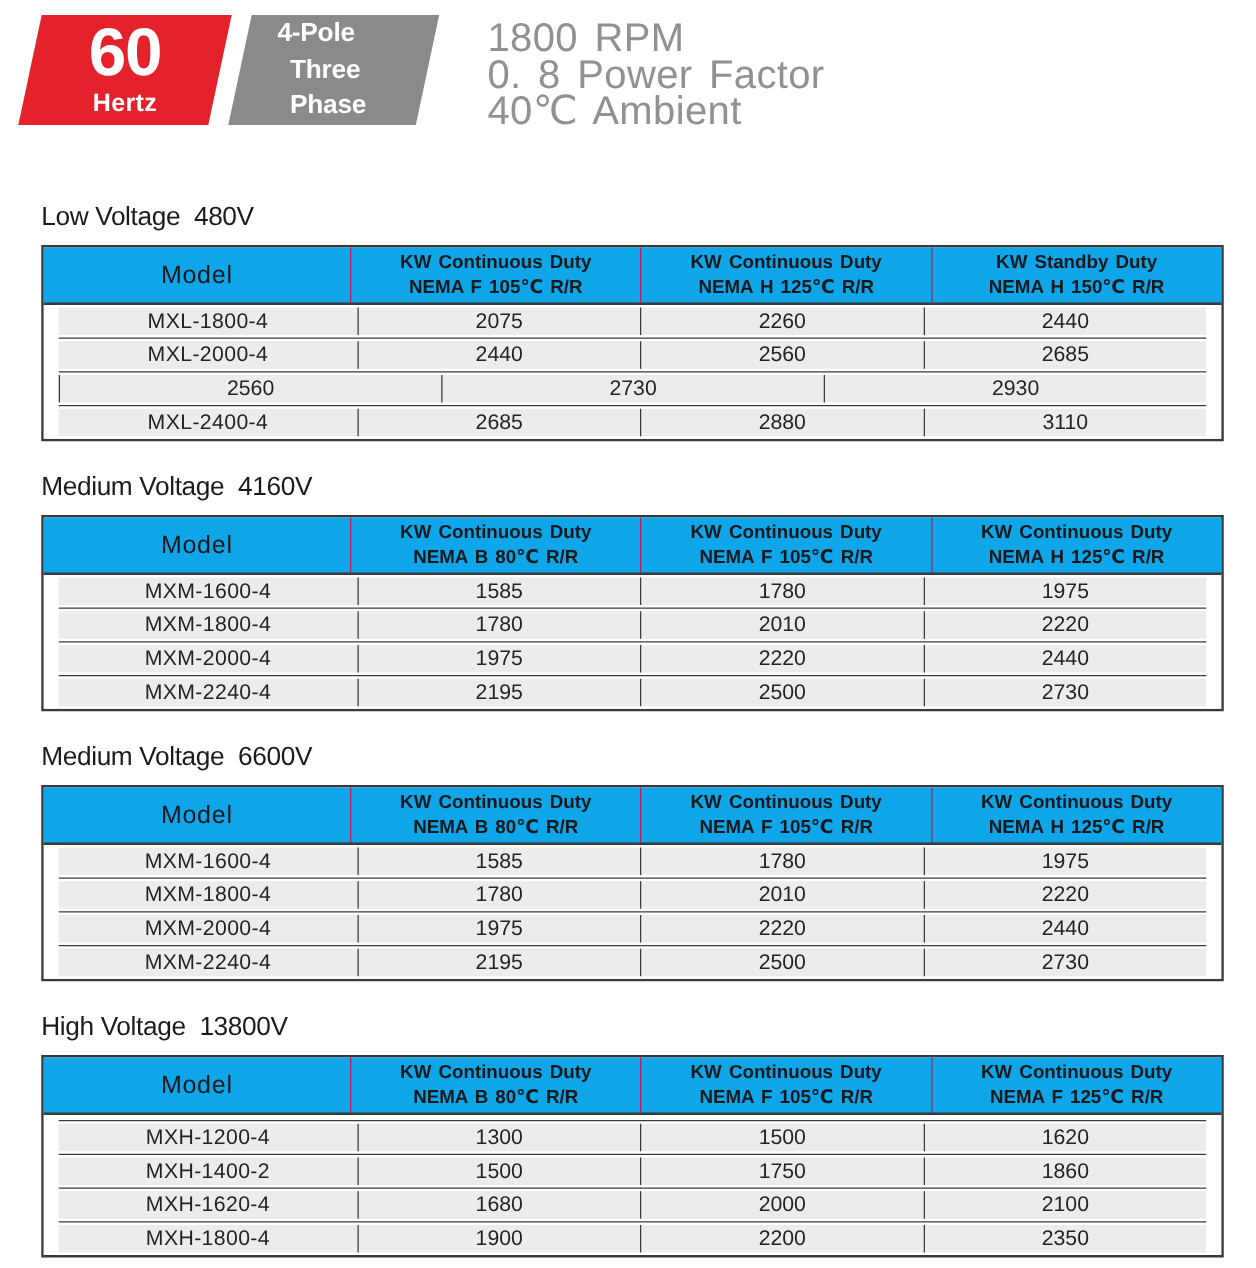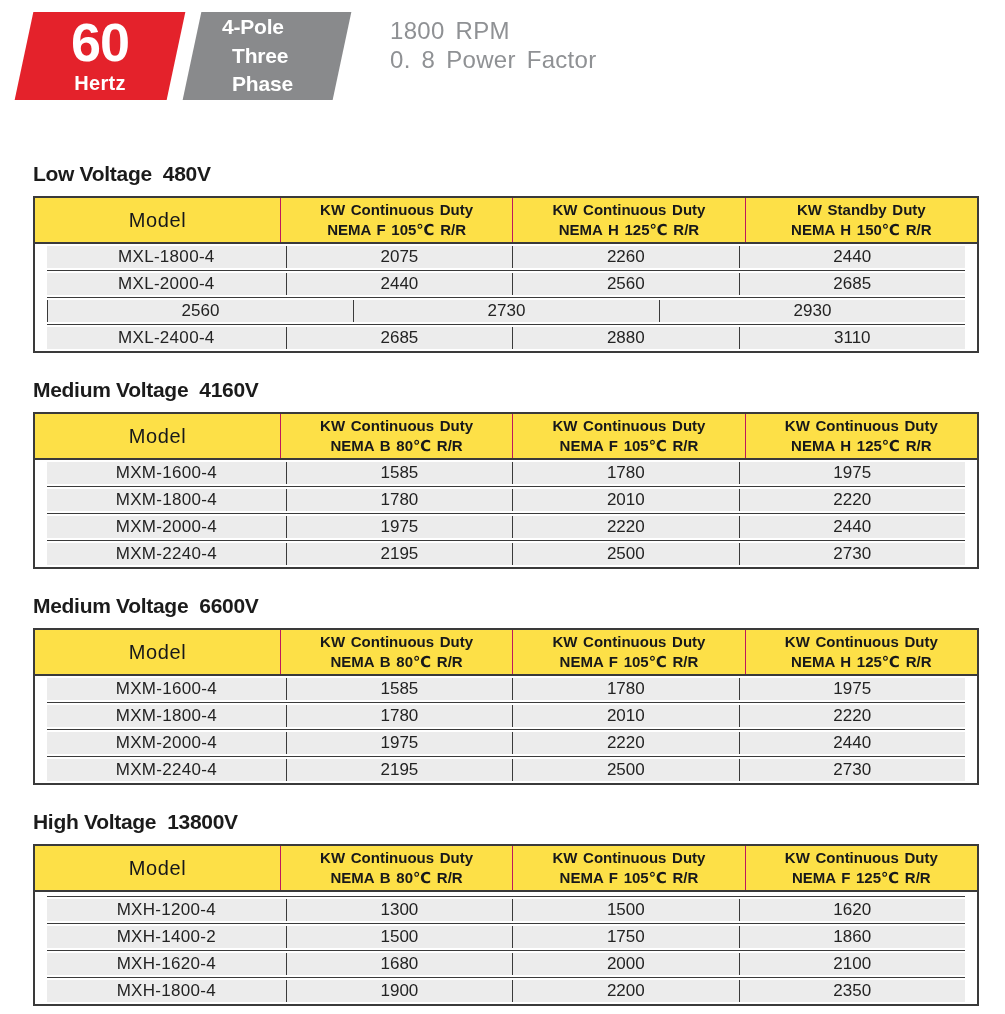--- a/index.html
+++ b/index.html
@@ -19,36 +19,36 @@
     display:flex; flex-direction:column; align-items:center; justify-content:center;
     color:#ffffff;
   }
   .freq-num { font-size:54px; font-weight:bold; line-height:0.95; letter-spacing:-1px; }
   .freq-unit { font-size:20px; font-weight:bold; margin-top:3px; letter-spacing:0.3px; }
   .pole-inner { align-items:flex-start; padding-left:30px; }
   .pole-line { font-size:21px; font-weight:bold; line-height:1.35; letter-spacing:-0.2px; }
   .phase-line { padding-left:10px; }
   .specs {
     position:absolute; left:390px; top:16px;
-    font-size:24px; line-height:29px; color:#8f9194;
+    font-size:32px; line-height:29px; color:#8f9194;
     letter-spacing:0.3px; word-spacing:4px;
   }
   
   main { display:block; }
   .sec-title {
-    margin:25px 0 10px 33px; font-size:21px; font-weight:bold;
+    margin:25px 0 10px 33px; font-size:21px; font-weight:normal;
     color:#1b1b1b; letter-spacing:-0.3px; display:flex; gap:11px;
   }
   section:first-child .sec-title { margin-top:58px; }
   .tbl {
     width:946px; margin-left:33px;
     border:2px solid #3a3a3a; background:#ffffff;
   }
   .thead {
-    display:flex; background:#fde047; height:46px;
+    display:flex; background:#0ea5e9; height:46px;
     border-bottom:2px solid #3a3a3a;
   }
   .th {
     flex:1; display:flex; flex-direction:column;
     justify-content:center; align-items:center;
     font-weight:bold; font-size:15px; line-height:1.32;
     color:#17181a; border-left:1px solid #be185d; text-align:center;
     word-spacing:1.5px;
   }
   .model-th {
@@ -76,20 +76,21 @@
   </div>
   <div class="para para-gray">
     <div class="para-inner pole-inner">
       <div class="pole-line">4-Pole</div>
       <div class="pole-line phase-line">Three Phase</div>
     </div>
   </div>
   <div class="specs">
     <div>1800 RPM</div>
     <div>0. 8 Power Factor</div>
+    <div>40℃ Ambient</div>
   </div>
 </header>
 
 <main id="sections">
     <section>
       <h2 class="sec-title">
         <span>Low Voltage</span>
         <span>480V</span>
       </h2>
       <div class="tbl">

